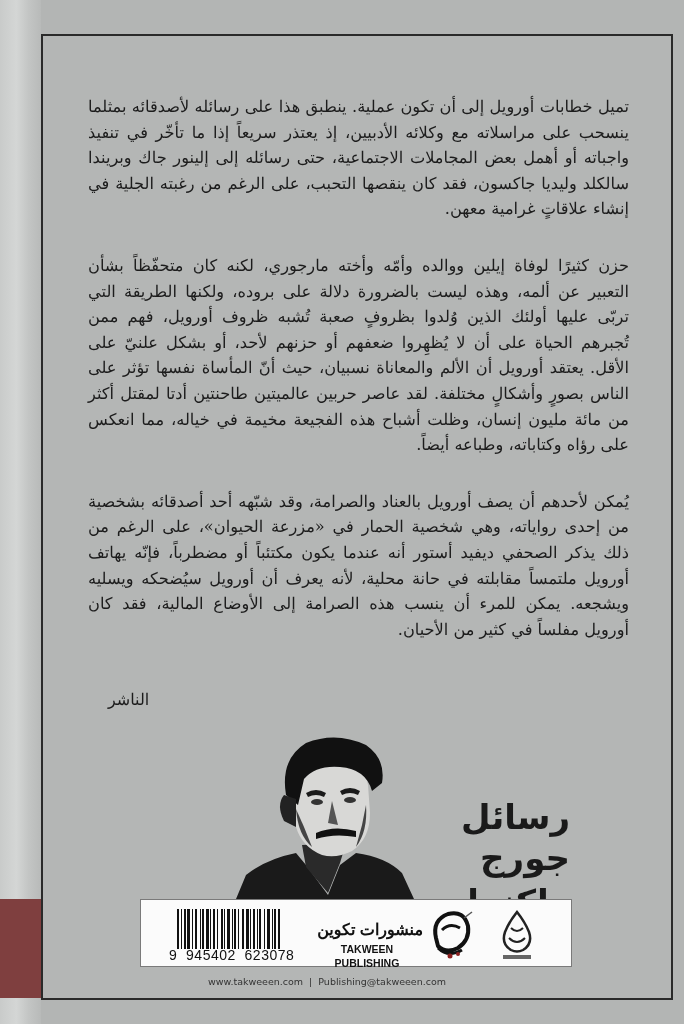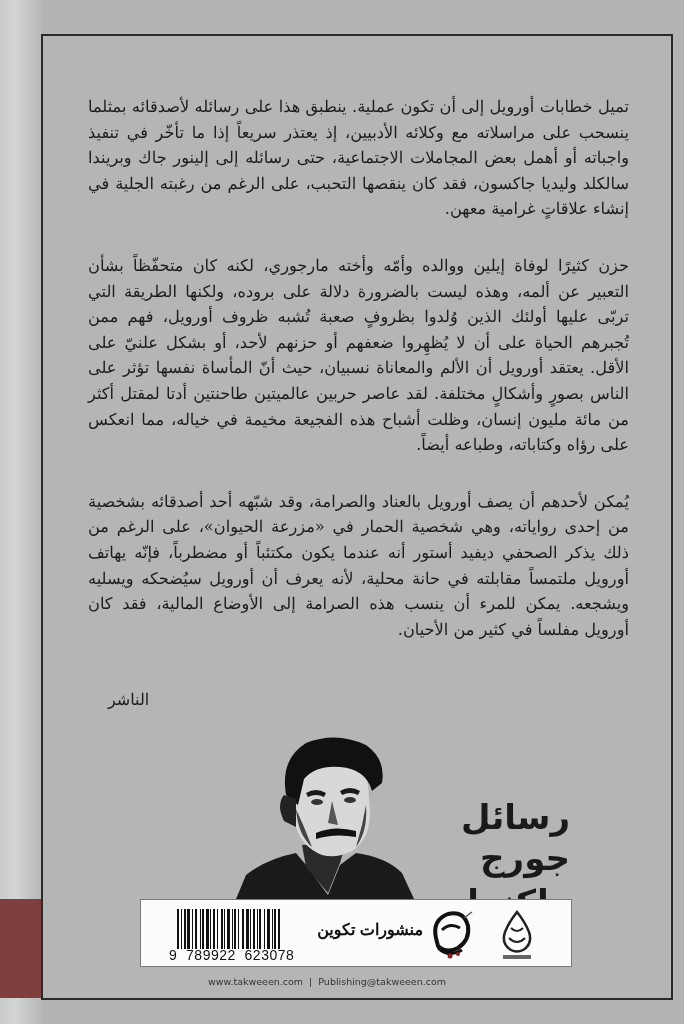--- a/index.html
+++ b/index.html
@@ -140,24 +140,25 @@
       <span style="width:1px;margin-right:2px"></span>
       <span style="width:2px;margin-right:2px"></span>
       <span style="width:1px;margin-right:1px"></span>
       <span style="width:2px;margin-right:3px"></span>
       <span style="width:1px;margin-right:2px"></span>
       <span style="width:3px;margin-right:2px"></span>
       <span style="width:1px;margin-right:1px"></span>
       <span style="width:2px;margin-right:2px"></span>
       <span style="width:2px"></span>
   </div>
-  <div class="barcode-digits">9  789922  623078</div>
+  <div class="barcode-digits">9  945402  623078</div>
 
   <div class="pub-name">
     <div class="pub-name-ar">منشورات تكوين</div>
+    <div class="pub-name-en">TAKWEEN PUBLISHING</div>
   </div>
 
   <svg class="takween-logo" viewBox="0 0 46 54">
     <path d="M8 30 Q4 12 20 6 Q36 2 40 18 Q42 32 30 40 Q18 46 10 38 Z" fill="none" stroke="#111" stroke-width="4"></path>
     <path d="M14 22 Q22 14 32 20" fill="none" stroke="#111" stroke-width="3"></path>
     <path d="M10 40 Q20 50 34 42" fill="none" stroke="#111" stroke-width="3"></path>
     <circle cx="22" cy="48" r="2.5" fill="#8a1f1f"></circle>
     <circle cx="30" cy="46" r="2" fill="#8a1f1f"></circle>
     <path d="M36 10 L44 4" stroke="#555" stroke-width="1.5"></path>
   </svg>

